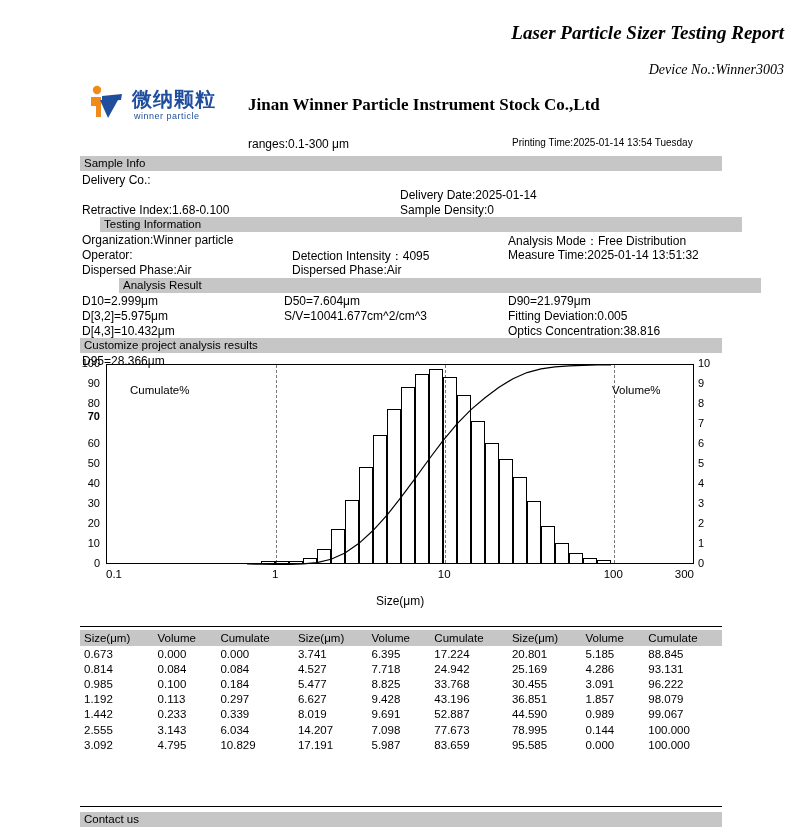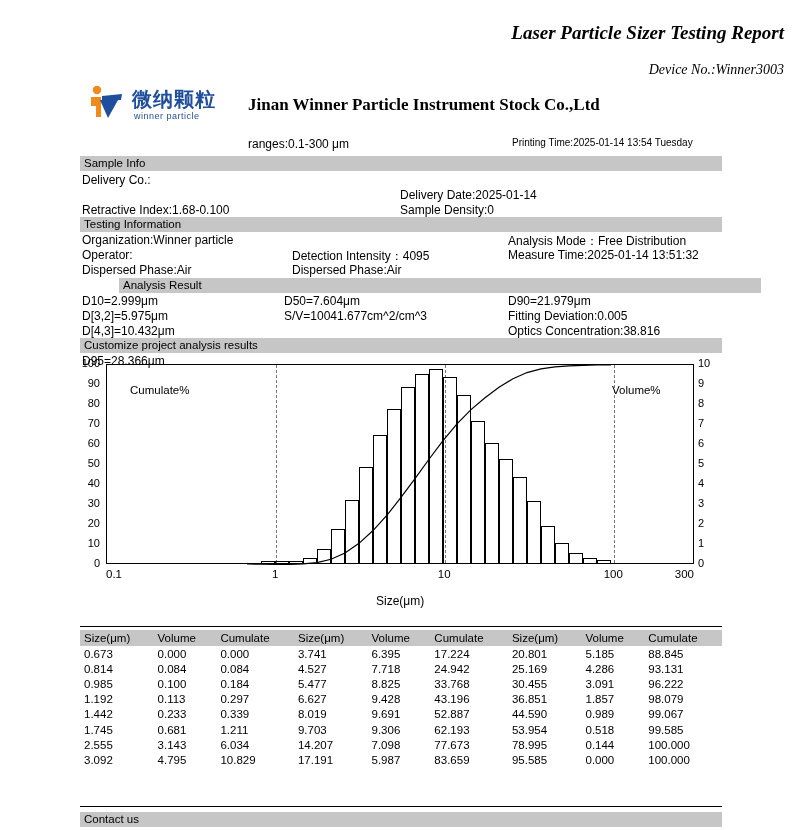--- a/index.html
+++ b/index.html
@@ -106,21 +106,21 @@
   <div class="company">Jinan Winner Particle Instrument Stock Co.,Ltd</div>
   <div class="ranges">ranges:0.1-300 μm</div>
   <div class="printing">Printing Time:2025-01-14 13:54 Tuesday</div>
 
   <div class="band" style="top:156px;">Sample Info</div>
   <div class="rowtext" style="left:82px; top:173px;">Delivery Co.:</div>
   <div class="rowtext" style="left:400px; top:188px;">Delivery Date:2025-01-14</div>
   <div class="rowtext" style="left:82px; top:203px;">Retractive Index:1.68-0.100</div>
   <div class="rowtext" style="left:400px; top:203px;">Sample Density:0</div>
 
-  <div class="band" style="top:217px;">Testing Information</div>
+  <div class="band" style="top:217px;margin-left:20px;">Testing Information</div>
   <div class="rowtext" style="left:82px; top:233px;">Organization:Winner particle</div>
   <div class="rowtext" style="left:508px; top:233px;">Analysis Mode：Free Distribution</div>
   <div class="rowtext" style="left:82px; top:248px;">Operator:</div>
   <div class="rowtext" style="left:292px; top:248px;">Detection Intensity：4095</div>
   <div class="rowtext" style="left:508px; top:248px;">Measure Time:2025-01-14 13:51:32</div>
   <div class="rowtext" style="left:82px; top:263px;">Dispersed Phase:Air</div>
   <div class="rowtext" style="left:292px; top:263px;">Dispersed Phase:Air</div>
 
   <div class="band" style="top:278px;margin-left:39px;">Analysis Result</div>
   <div class="rowtext" style="left:82px; top:294px;">D10=2.999μm</div>
@@ -170,21 +170,21 @@
         </svg>
       </div>
     <div id="yticksL">
         <div class="ytick-l" style="left: -4px; top: 195px;">0</div>
         <div class="ytick-l" style="left: -4px; top: 175px;">10</div>
         <div class="ytick-l" style="left: -4px; top: 155px;">20</div>
         <div class="ytick-l" style="left: -4px; top: 135px;">30</div>
         <div class="ytick-l" style="left: -4px; top: 115px;">40</div>
         <div class="ytick-l" style="left: -4px; top: 95px;">50</div>
         <div class="ytick-l" style="left: -4px; top: 75px;">60</div>
-        <div class="ytick-l" style="left: -4px; top: 55px;">70</div>
+        <div class="ytick-l" style="left: -4px; top: 48px; font-weight: bold;">70</div>
         <div class="ytick-l" style="left: -4px; top: 35px;">80</div>
         <div class="ytick-l" style="left: -4px; top: 15px;">90</div>
         <div class="ytick-l" style="left: -4px; top: -5px;">100</div>
       </div>
     <div id="yticksR">
         <div class="ytick-r" style="left: 618px; top: 195px;">0</div>
         <div class="ytick-r" style="left: 618px; top: 175px;">1</div>
         <div class="ytick-r" style="left: 618px; top: 155px;">2</div>
         <div class="ytick-r" style="left: 618px; top: 135px;">3</div>
         <div class="ytick-r" style="left: 618px; top: 115px;">4</div>
@@ -273,31 +273,20 @@
             <td>0.233</td>
             <td>0.339</td>
             <td>8.019</td>
             <td>9.691</td>
             <td>52.887</td>
             <td>44.590</td>
             <td>0.989</td>
             <td>99.067</td>
           </tr>
           <tr>
-            <td>1.745</td>
-            <td>0.681</td>
-            <td>1.211</td>
-            <td>9.703</td>
-            <td>9.306</td>
-            <td>62.193</td>
-            <td>53.954</td>
-            <td>0.518</td>
-            <td>99.585</td>
-          </tr>
-          <tr>
             <td>2.555</td>
             <td>3.143</td>
             <td>6.034</td>
             <td>14.207</td>
             <td>7.098</td>
             <td>77.673</td>
             <td>78.995</td>
             <td>0.144</td>
             <td>100.000</td>
           </tr>

